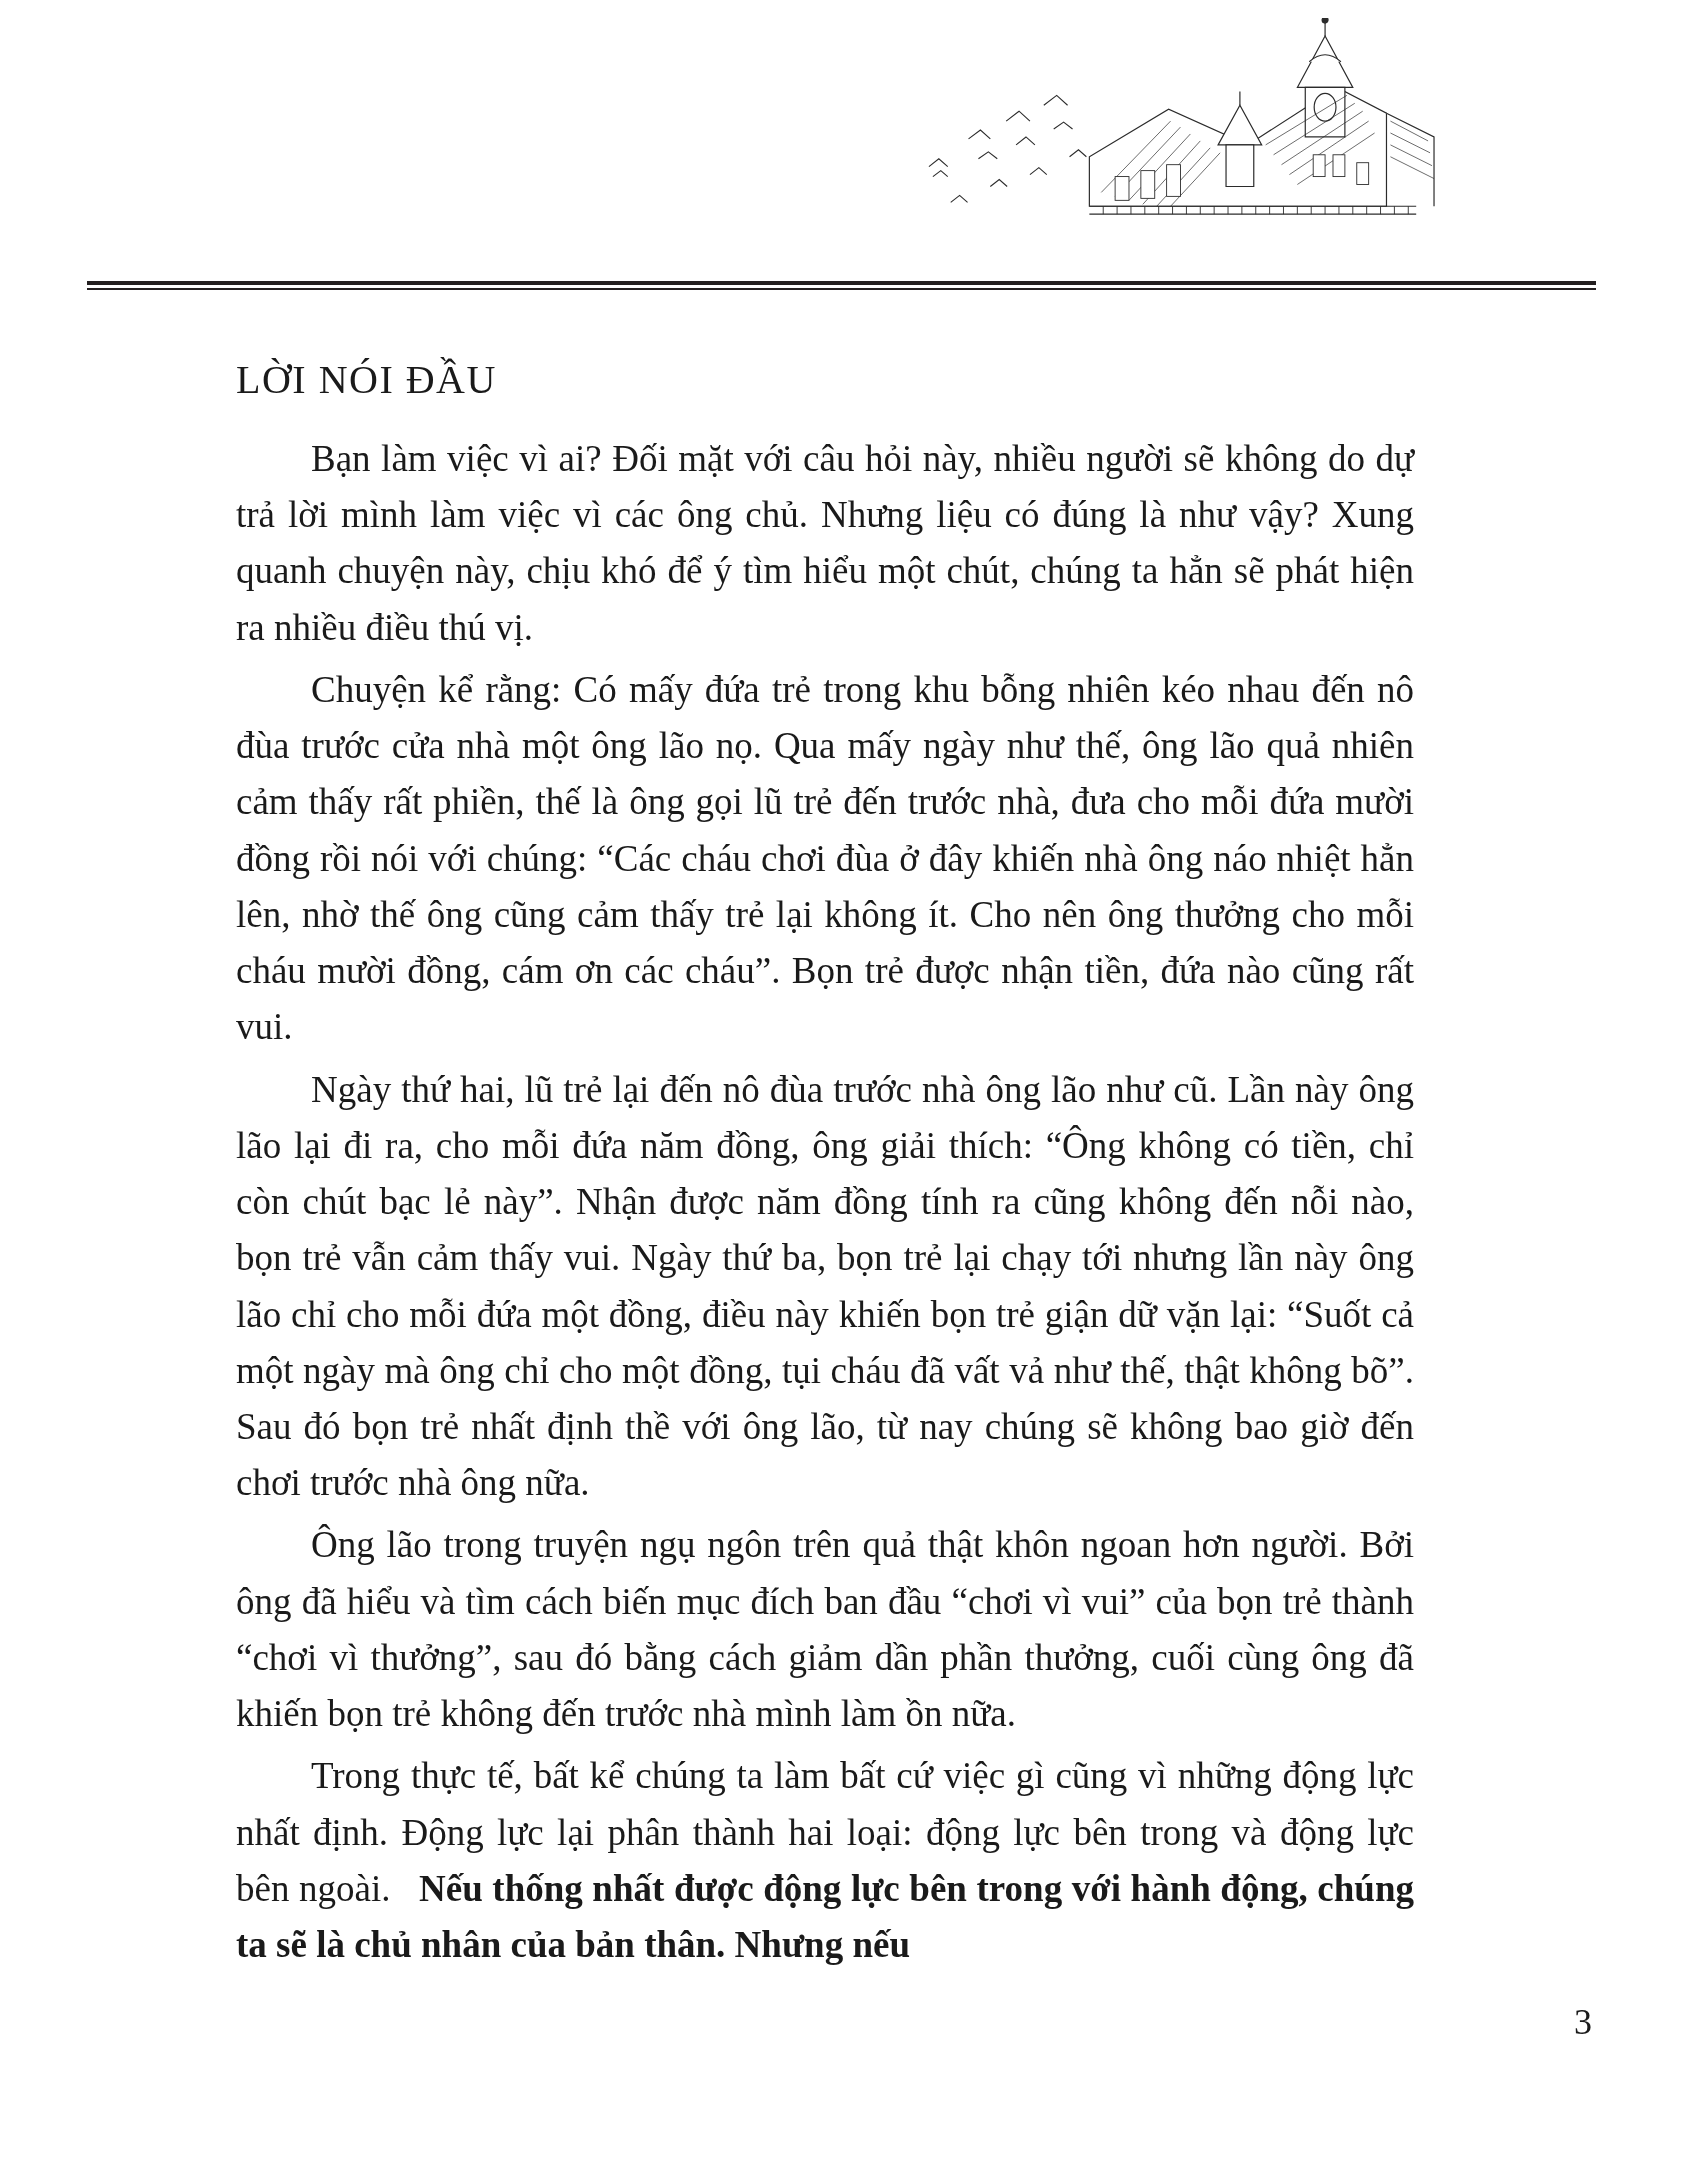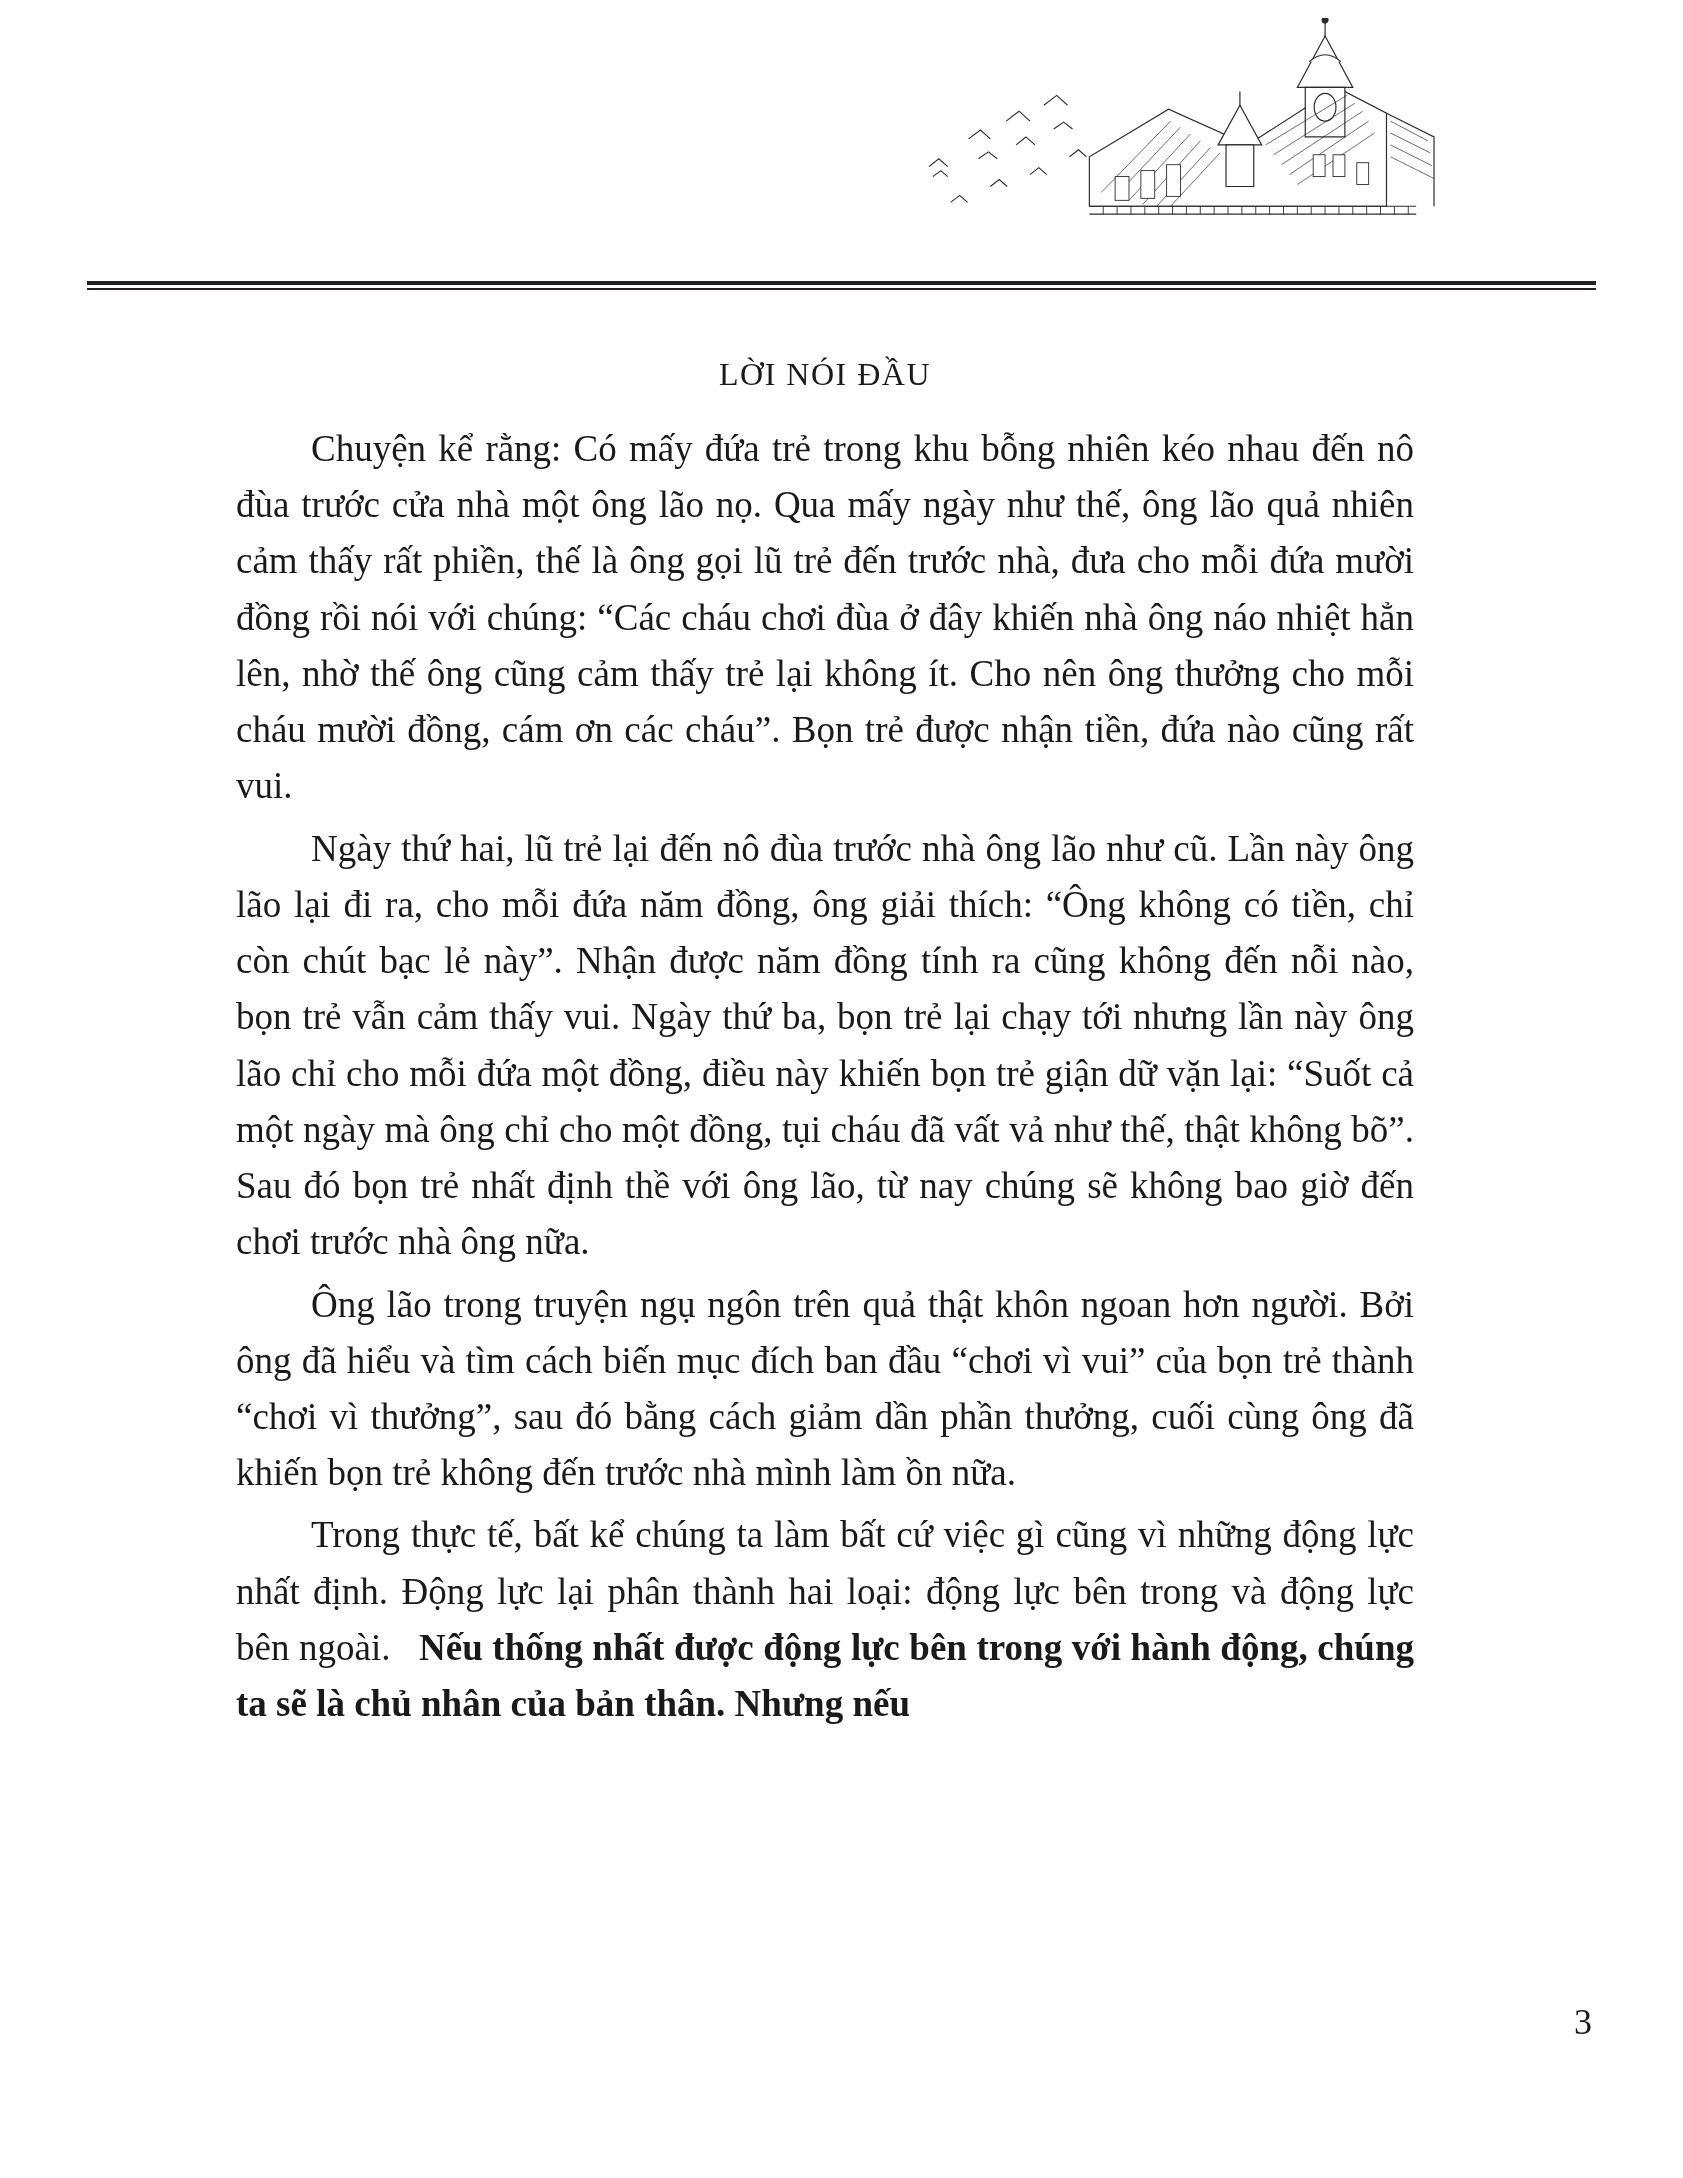--- a/index.html
+++ b/index.html
@@ -49,22 +49,21 @@
 
   
   .content {
     position: absolute;
     left: 236px;
     top: 356px;
     width: 1178px;
   }
 
   .doc-title {
-    text-align: center;
-    font-size: 32px;
+    font-size: 40px;
     letter-spacing: 1.5px;
     margin: 0 0 28px 0;
     font-weight: 400;
     font-family: Liberation Serif, serif;
   }
 
   p.para {
     margin: 0 0 6px 0;
     text-align: justify;
     text-justify: inter-word;
@@ -189,20 +188,21 @@
 
   <div class="header-rule">
     <div class="thick"></div>
     <div class="thin"></div>
   </div>
 
   <div class="content">
 
     <h1 class="doc-title">LỜI NÓI ĐẦU</h1>
 
+    <p class="para">Bạn làm việc vì ai? Đối mặt với câu hỏi này, nhiều người sẽ không do dự trả lời mình làm việc vì các ông chủ. Nhưng liệu có đúng là như vậy? Xung quanh chuyện này, chịu khó để ý tìm hiểu một chút, chúng ta hẳn sẽ phát hiện ra nhiều điều thú vị.</p>
 
     <p class="para">Chuyện kể rằng: Có mấy đứa trẻ trong khu bỗng nhiên kéo nhau đến nô đùa trước cửa nhà một ông lão nọ. Qua mấy ngày như thế, ông lão quả nhiên cảm thấy rất phiền, thế là ông gọi lũ trẻ đến trước nhà, đưa cho mỗi đứa mười đồng rồi nói với chúng: “Các cháu chơi đùa ở đây khiến nhà ông náo nhiệt hẳn lên, nhờ thế ông cũng cảm thấy trẻ lại không ít. Cho nên ông thưởng cho mỗi cháu mười đồng, cám ơn các cháu”. Bọn trẻ được nhận tiền, đứa nào cũng rất vui.</p>
 
     <p class="para">Ngày thứ hai, lũ trẻ lại đến nô đùa trước nhà ông lão như cũ. Lần này ông lão lại đi ra, cho mỗi đứa năm đồng, ông giải thích: “Ông không có tiền, chỉ còn chút bạc lẻ này”. Nhận được năm đồng tính ra cũng không đến nỗi nào, bọn trẻ vẫn cảm thấy vui. Ngày thứ ba, bọn trẻ lại chạy tới nhưng lần này ông lão chỉ cho mỗi đứa một  đồng, điều này khiến bọn trẻ giận dữ vặn lại: “Suốt cả một ngày mà ông chỉ cho một đồng, tụi cháu đã vất vả như thế, thật không bõ”. Sau đó bọn trẻ nhất định thề với ông lão, từ nay chúng sẽ không bao giờ đến chơi trước nhà ông nữa.</p>
 
     <p class="para">Ông lão trong truyện ngụ ngôn trên quả thật khôn ngoan hơn người. Bởi ông đã hiểu và tìm cách biến mục đích ban đầu “chơi vì vui” của bọn trẻ thành “chơi vì thưởng”, sau đó bằng cách giảm dần phần thưởng, cuối cùng ông đã khiến bọn trẻ không đến trước nhà mình làm ồn nữa.</p>
 
     <p class="para"><span>Trong thực tế, bất kể chúng ta làm bất cứ việc gì cũng vì những động lực nhất định. Động lực lại phân thành hai loại: động lực bên trong và động lực bên ngoài. </span><span class="bold-run">Nếu thống nhất được động lực bên trong với hành động, chúng ta sẽ là chủ nhân của bản thân. Nhưng nếu</span></p>
   </div>
 

